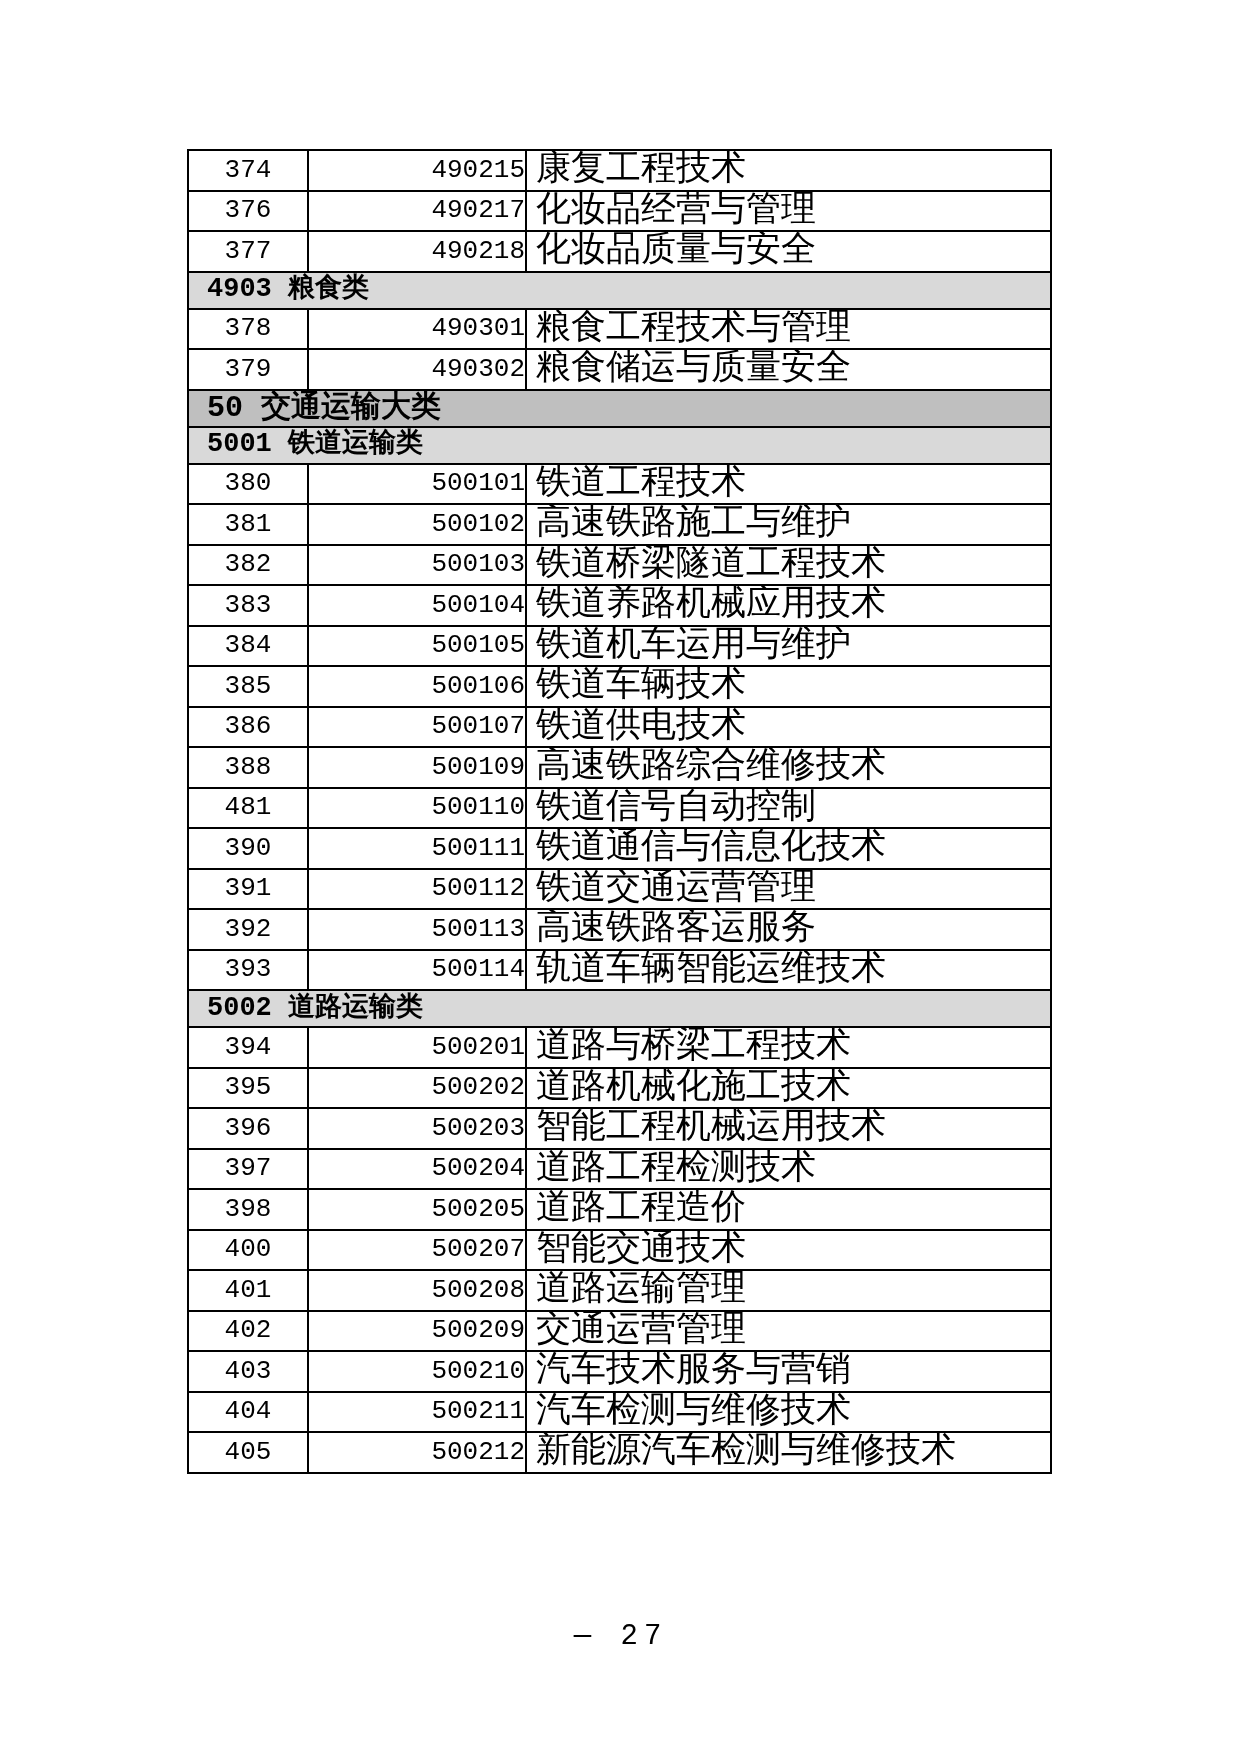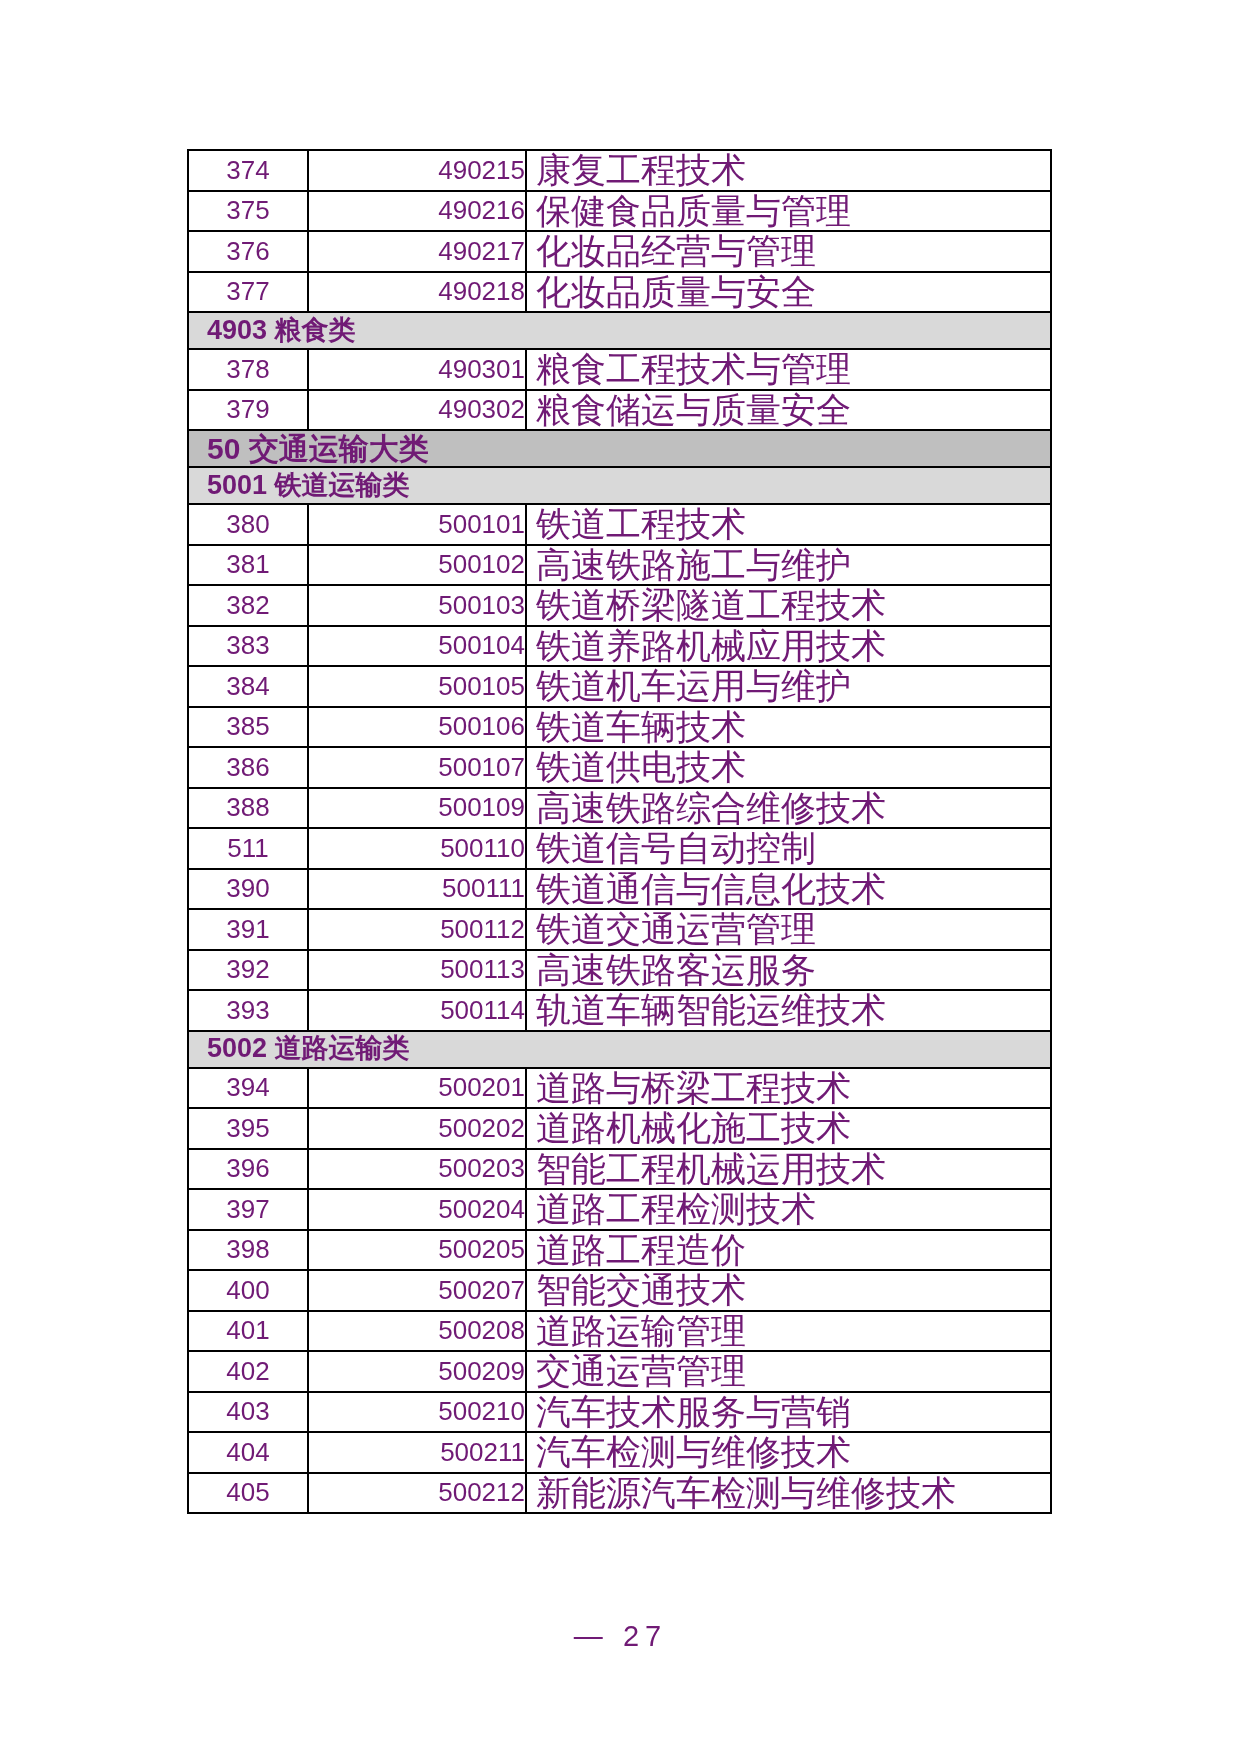--- a/index.html
+++ b/index.html
@@ -1,22 +1,22 @@
 <!DOCTYPE html>
 <html style="--major-bg: #bfbfbf; --sub-bg: #d9d9d9; --border-color: #000000;"><head>
 <meta charset="utf-8">
 <style>
   html, body { margin: 0; padding: 0; }
   .page {
     position: relative;
     width: 1241px;
     height: 1755px;
     background: #ffffff;
-    font-family: Liberation Sans, sans-serif;
-    color: #701a75;
+    font-family: Liberation Mono, monospace;
+    color: #000000;
     overflow: hidden;
   }
   table.majors {
     position: absolute;
     left: 187px;
     top: 149px;
     width: 863px;
     border-collapse: collapse;
     table-layout: fixed;
   }
@@ -68,25 +68,20 @@
       <col style="width:218px">
       <col style="width:525px">
     </colgroup>
     <tbody>
         <tr class="data">
           <td class="seq">374</td>
           <td class="code">490215</td>
           <td class="name">康复工程技术</td>
         </tr>
         <tr class="data">
-          <td class="seq">375</td>
-          <td class="code">490216</td>
-          <td class="name">保健食品质量与管理</td>
-        </tr>
-        <tr class="data">
           <td class="seq">376</td>
           <td class="code">490217</td>
           <td class="name">化妆品经营与管理</td>
         </tr>
         <tr class="data">
           <td class="seq">377</td>
           <td class="code">490218</td>
           <td class="name">化妆品质量与安全</td>
         </tr>
         <tr class="section sub">
@@ -142,21 +137,21 @@
           <td class="seq">386</td>
           <td class="code">500107</td>
           <td class="name">铁道供电技术</td>
         </tr>
         <tr class="data">
           <td class="seq">388</td>
           <td class="code">500109</td>
           <td class="name">高速铁路综合维修技术</td>
         </tr>
         <tr class="data">
-          <td class="seq">511</td>
+          <td class="seq">481</td>
           <td class="code">500110</td>
           <td class="name">铁道信号自动控制</td>
         </tr>
         <tr class="data">
           <td class="seq">390</td>
           <td class="code">500111</td>
           <td class="name">铁道通信与信息化技术</td>
         </tr>
         <tr class="data">
           <td class="seq">391</td>

